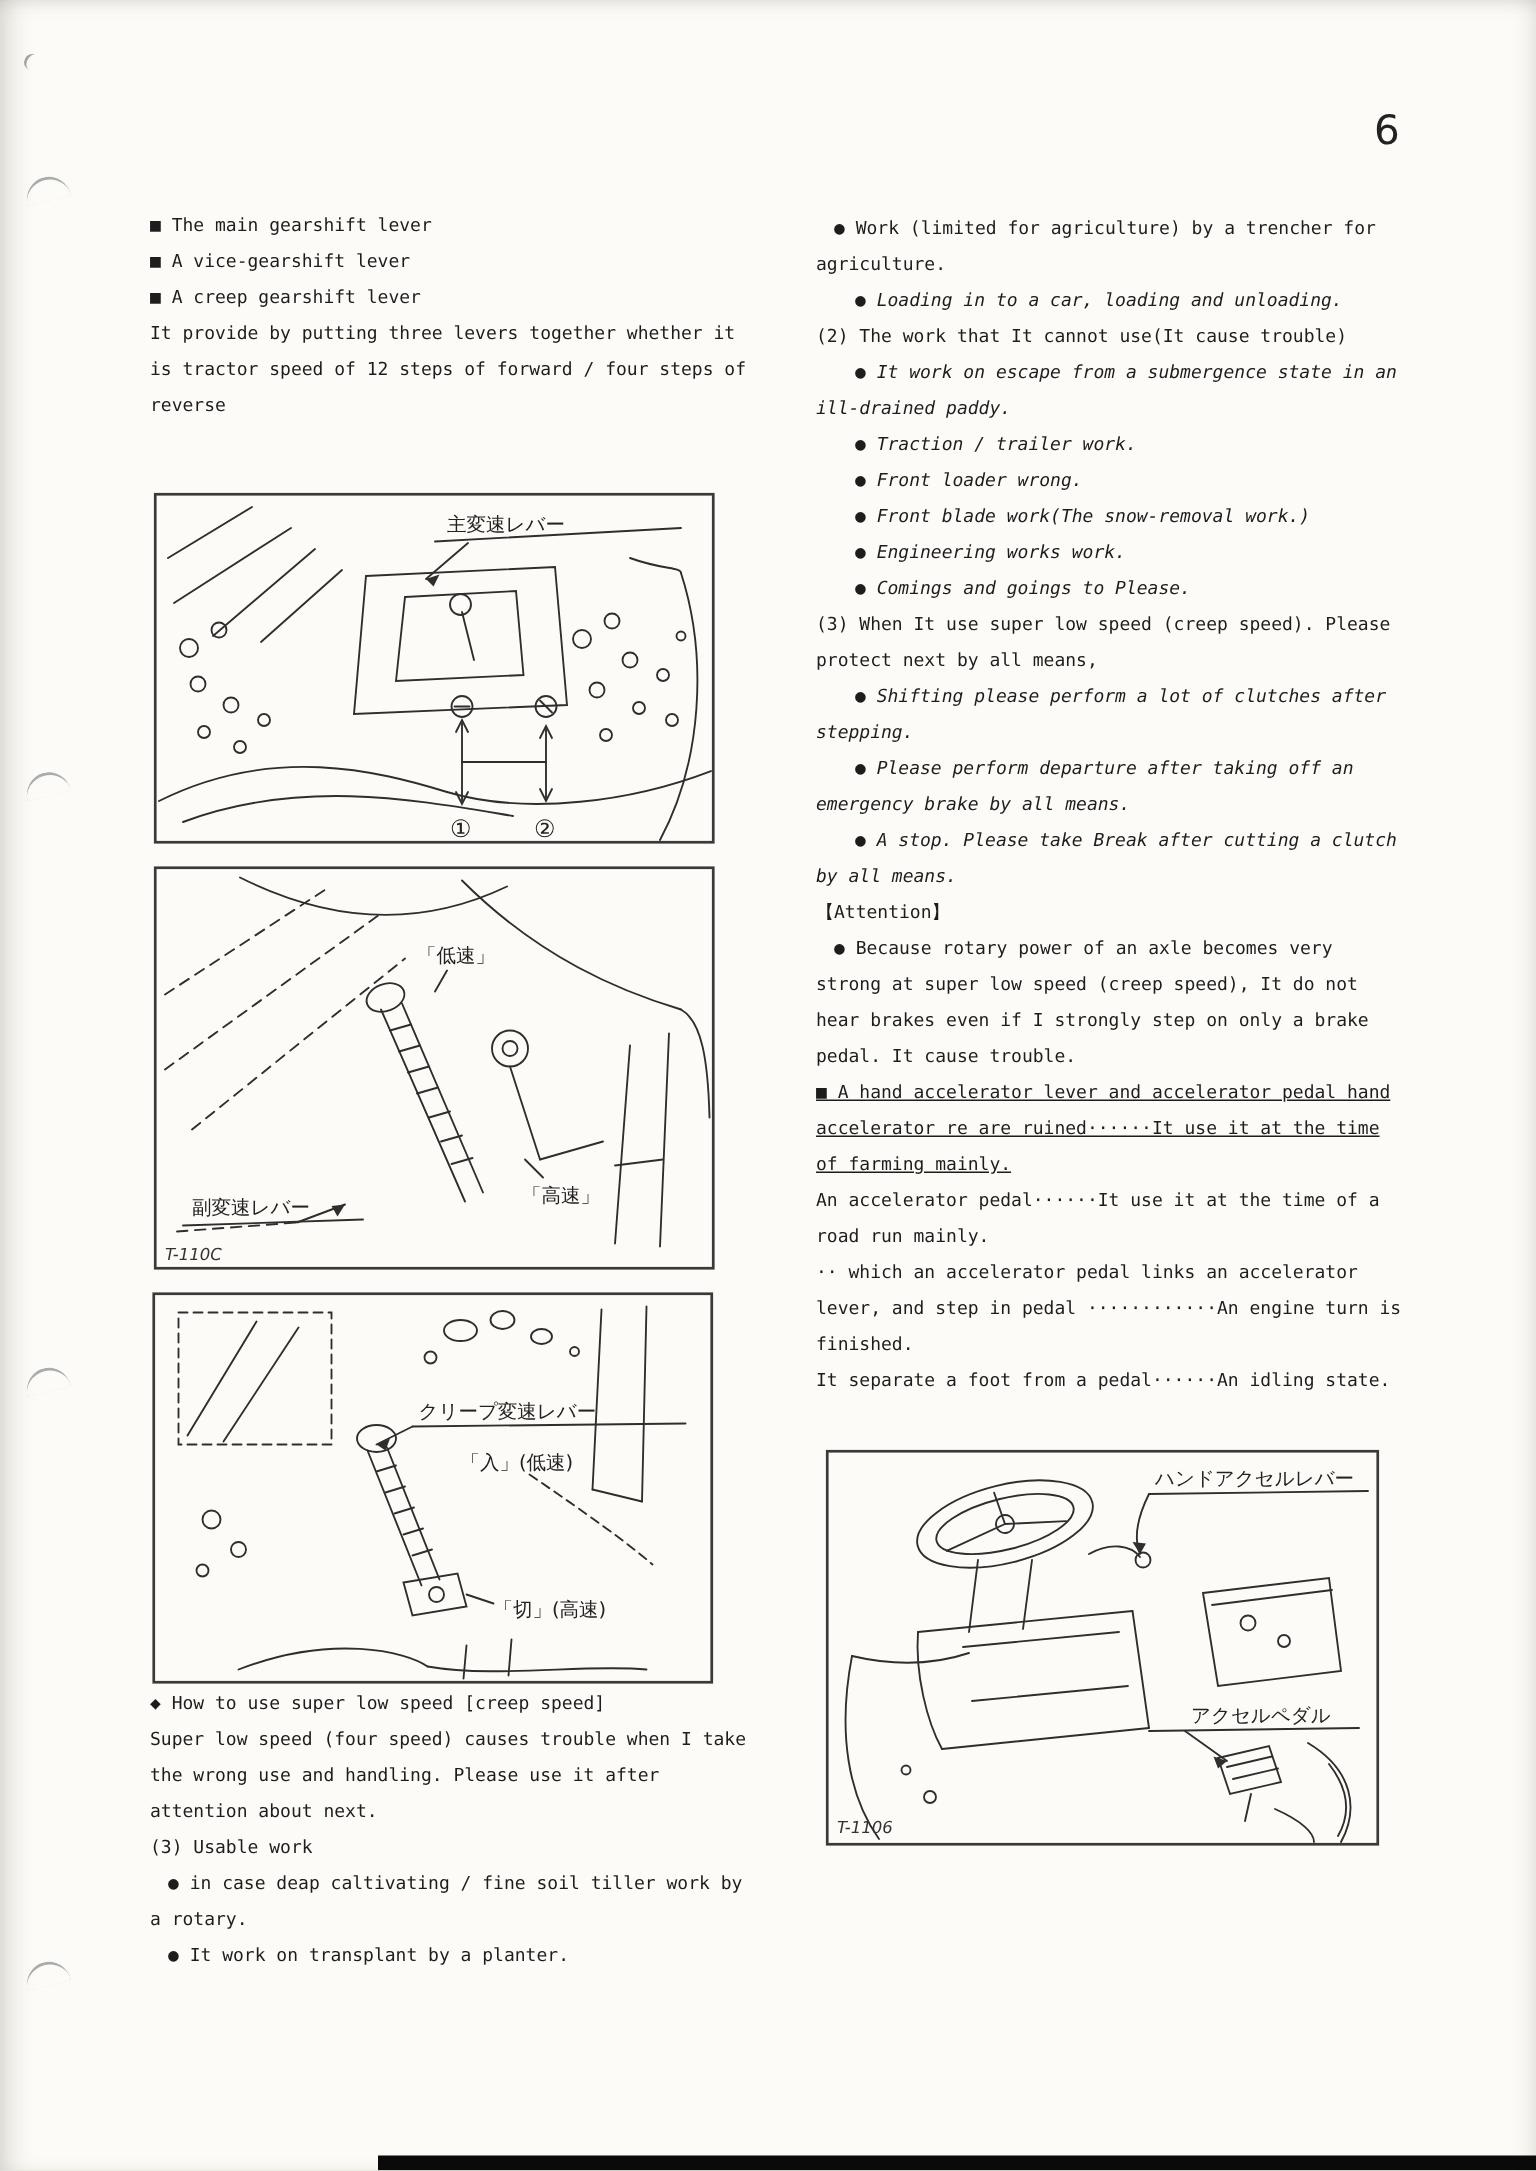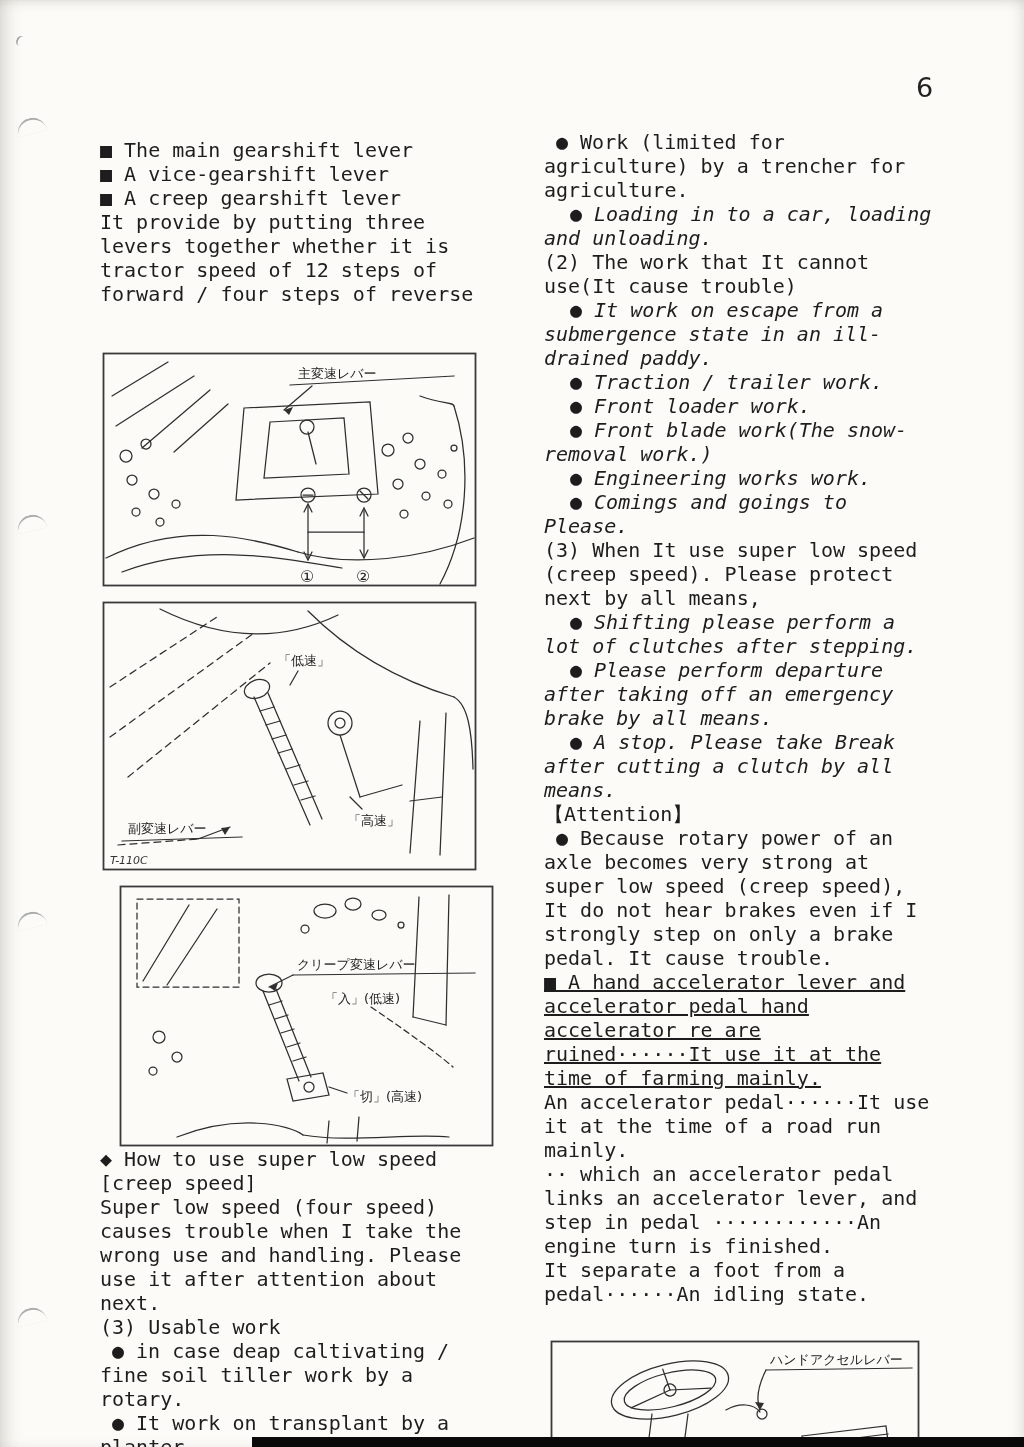--- a/index.html
+++ b/index.html
@@ -15,30 +15,30 @@
     color:#1d1d1d;
     overflow:hidden;
   }
   .page-number {
     position:absolute; top:72px; left:916px;
     font-size:27px; font-family:"DejaVu Sans","Liberation Sans",sans-serif;
     color:#222;
   }
   .col { position:absolute; }
   .col-left  { left:100px; top:138px; width:398px; }
-  .col-right { left:544px; top:130px; width:394px; }
-  p.line { margin:0; font-size:20px; line-height:24px; }
+  .col-right { left:544px; top:140px; width:394px; }
+  p.line { margin:0; font-size:12px; line-height:24px; }
   .ind1 { text-indent:12px; }
   .ind2 { text-indent:26px;font-style:italic; }
   figure { margin:0; padding:0; }
   .fig { display:block; }
   .fig svg { display:block; }
   .fig1 { margin:46px 0 14px 2px; }
   .fig2 { margin:0 0 14px 2px;text-decoration:underline; }
-  .fig3 { margin:0 0 0 19px; }
+  .fig3 { margin:0 0 0 1px; }
   .fig4 { margin:34px 0 0 6px; }
   .creep-heading { margin-top:30px; }
   .accel-start { margin-top:24px;text-decoration:underline; }
   .sketch { stroke:#2e2e2e; stroke-width:1.25; fill:none; stroke-linecap:round; }
   .frame { stroke:#3a3a3a; stroke-width:1.8; fill:none; }
   .jp-label { font-size:13px; fill:#222; font-family:"DejaVu Sans","Liberation Sans",sans-serif; }
   .fig-code { font-size:11px; fill:#333; font-style:italic; font-family:"DejaVu Sans","Liberation Sans",sans-serif; }
   .circled-num { font-size:16px; fill:#222; font-family:"DejaVu Sans","Liberation Sans",sans-serif; }
   .arrowfill { fill:#2e2e2e; stroke:none; }
   .artifact {
@@ -225,21 +225,21 @@
     <p class="line ind1">● in case deap caltivating / fine soil tiller work by a rotary.</p>
     <p class="line ind1">● It work on transplant by a planter.</p>
   </div>
 
   <div class="col col-right">
     <p class="line ind1">● Work (limited for agriculture) by a trencher for agriculture.</p>
     <p class="line ind2">● Loading in to a car, loading and unloading.</p>
     <p class="line">(2) The work that It cannot use(It cause trouble)</p>
     <p class="line ind2">● It work on escape from a submergence state in an ill-drained paddy.</p>
     <p class="line ind2">● Traction / trailer work.</p>
-    <p class="line ind2">● Front loader work.</p>
+    <p class="line ind2">● Front loader wrong.</p>
     <p class="line ind2">● Front blade work(The snow-removal work.)</p>
     <p class="line ind2">● Engineering works work.</p>
     <p class="line ind2">● Comings and goings to Please.</p>
     <p class="line">(3) When It use super low speed (creep speed). Please protect next by all means,</p>
     <p class="line ind2">● Shifting please perform a lot of clutches after stepping.</p>
     <p class="line ind2">● Please perform departure after taking off an emergency brake by all means.</p>
     <p class="line ind2">● A stop. Please take Break after cutting a clutch by all means.</p>
     <p class="line">【Attention】</p>
     <p class="line ind1">● Because rotary power of an axle becomes very strong at super low speed (creep speed), It do not hear brakes even if I strongly step on only a brake pedal. It cause trouble.</p>
 

